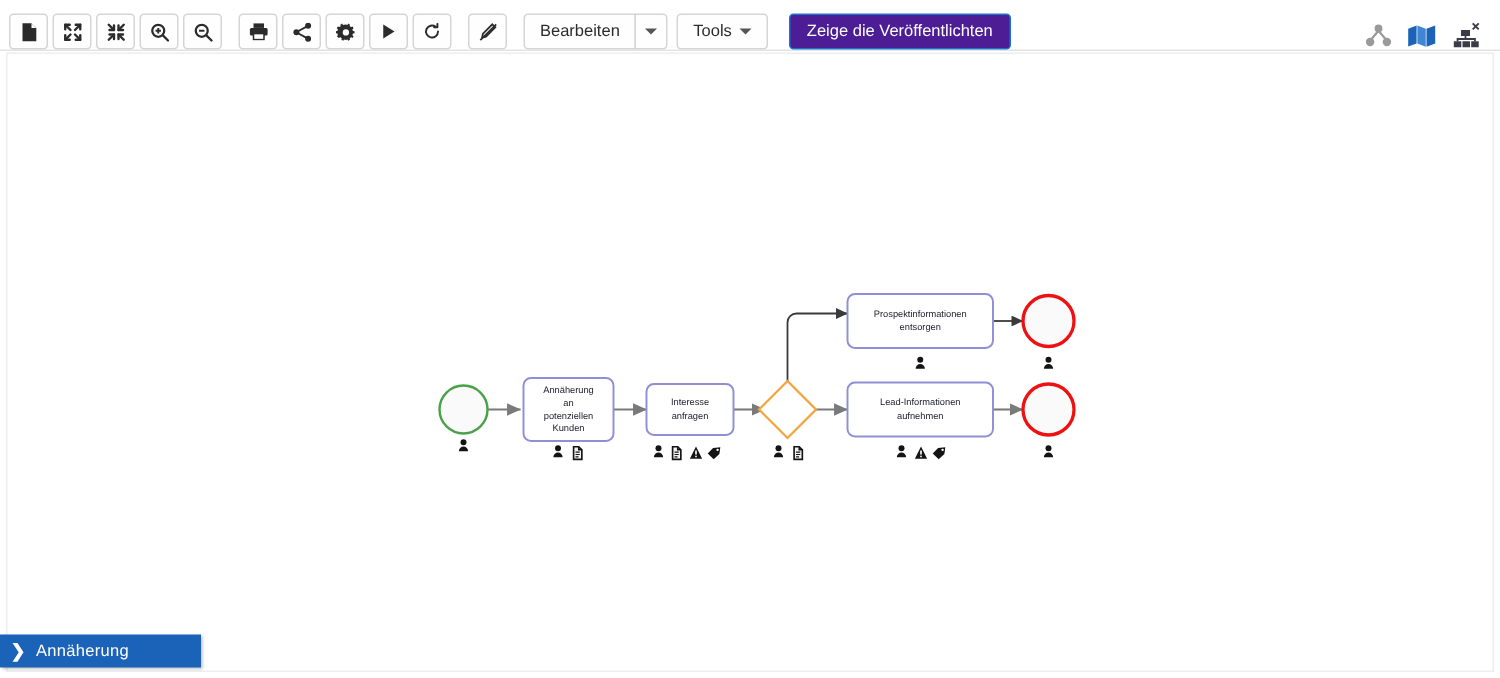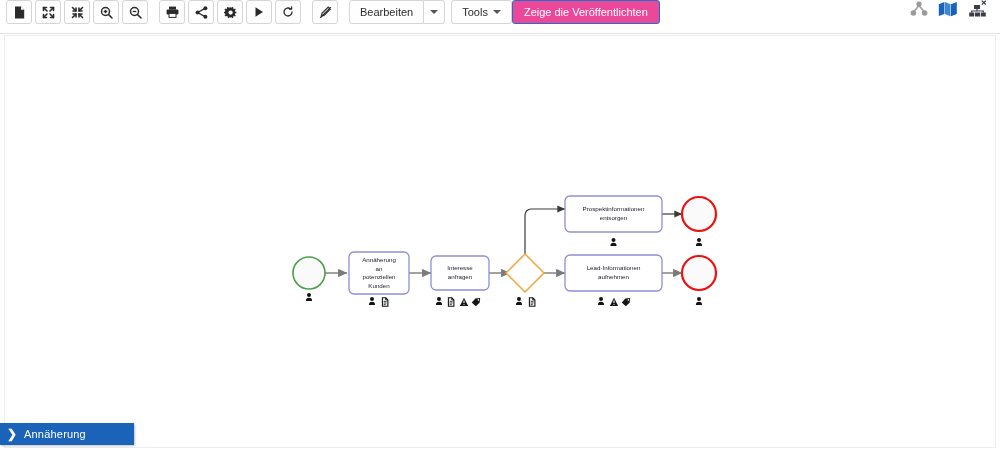--- a/index.html
+++ b/index.html
@@ -10,21 +10,21 @@
     background: #ffffff;
     font-family: "Liberation Sans", sans-serif;
   }
 
   
   #toolbar {
     position: absolute; top: 0; left: 0;
     width: 1000px; height: 34px;
     background: #ffffff;
     border-bottom: 1px solid #e3e3e3;
-    display: flex; align-items: flex-start;
+    display: flex; align-items: flex-end;
     padding: 0 6px;
     white-space: nowrap;
   }
   .tbtn {
     height: 24px; min-width: 26px;
     margin-right: 3px;
     border: 1px solid #d5d5d5;
     border-radius: 3px;
     background: #fefefe;
     display: inline-flex; align-items: center; justify-content: center;
@@ -55,29 +55,29 @@
   }
   .caret {
     width: 0; height: 0;
     border-left: 4px solid transparent;
     border-right: 4px solid transparent;
     border-top: 4px solid #555;
   }
   .tlabelbtn .caret { margin-left: 5px; }
   .primary-btn {
     height: 24px;
-    background: #ec4899;
+    background: #4c1d95;
     color: #ffffff;
     border: 1px solid #1a73c8;
     border-radius: 3px;
     font-size: 11px;
     padding: 0 11px;
     display: inline-flex; align-items: center;
     cursor: pointer;
-    margin-left: 0;
+    margin-left: 14px;
   }
   #toolbar-right {
     margin-left: auto;
     display: flex; align-items: center;
     padding-right: 6px;
   }
   .righticon {
     margin-left: 10px;
     cursor: pointer;
     display: inline-flex; align-items: center; justify-content: center;

